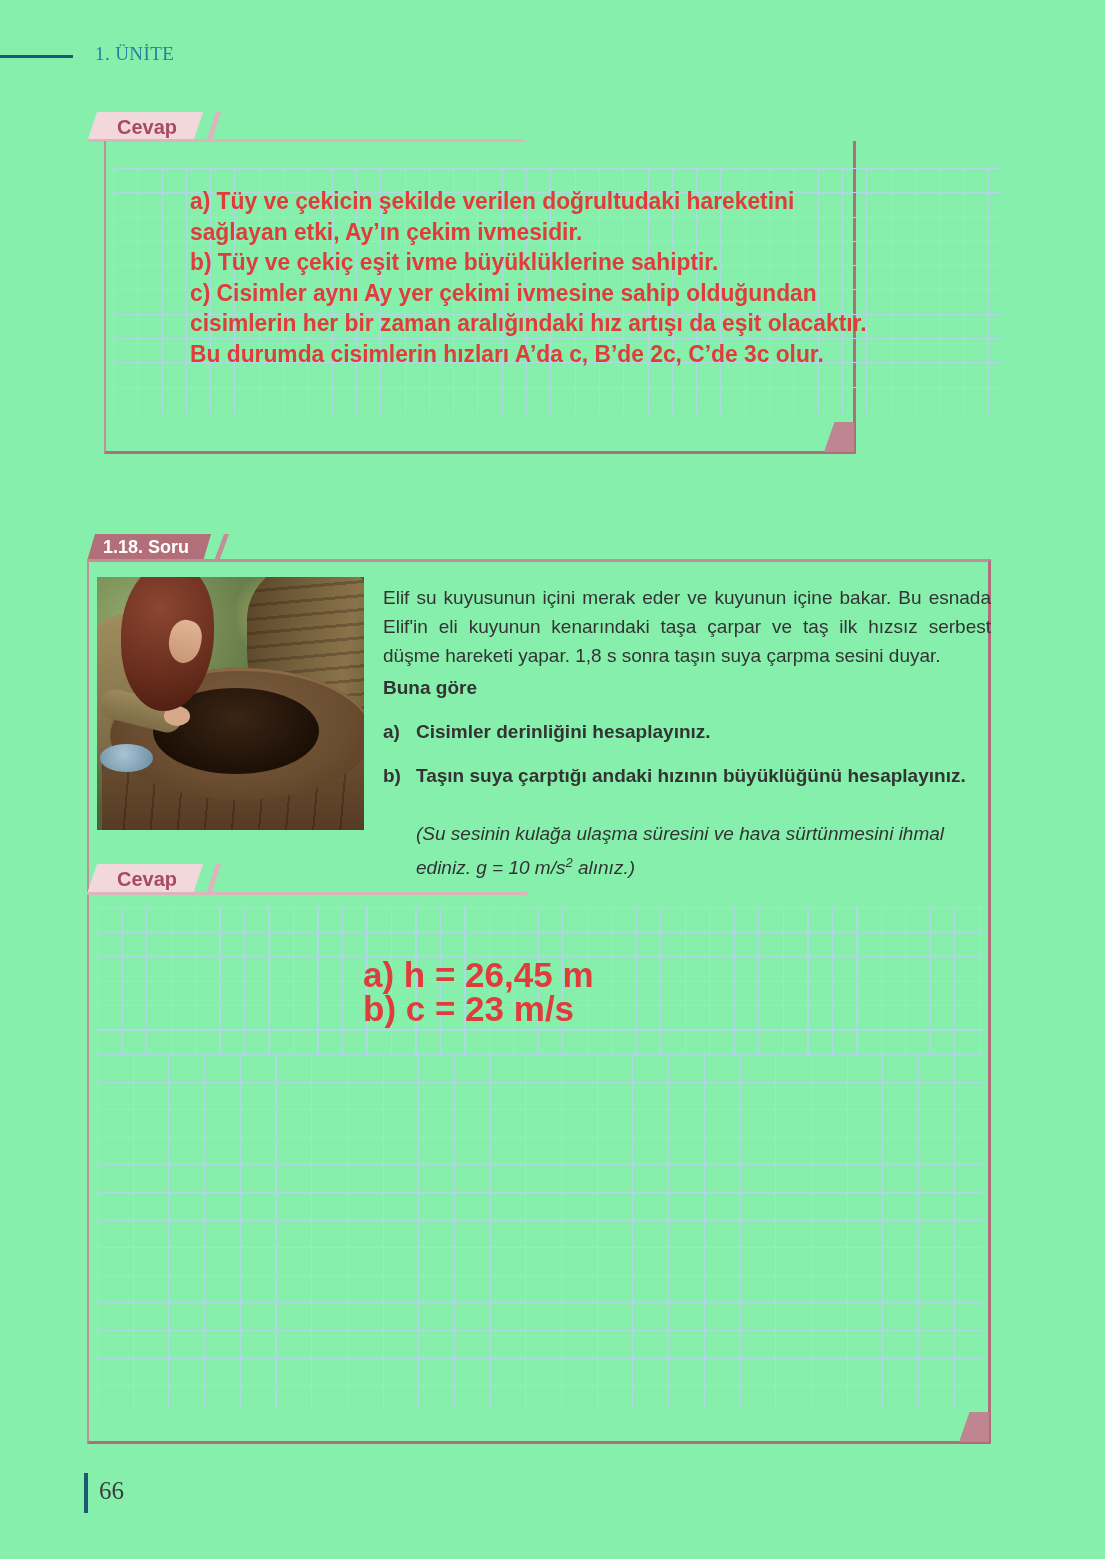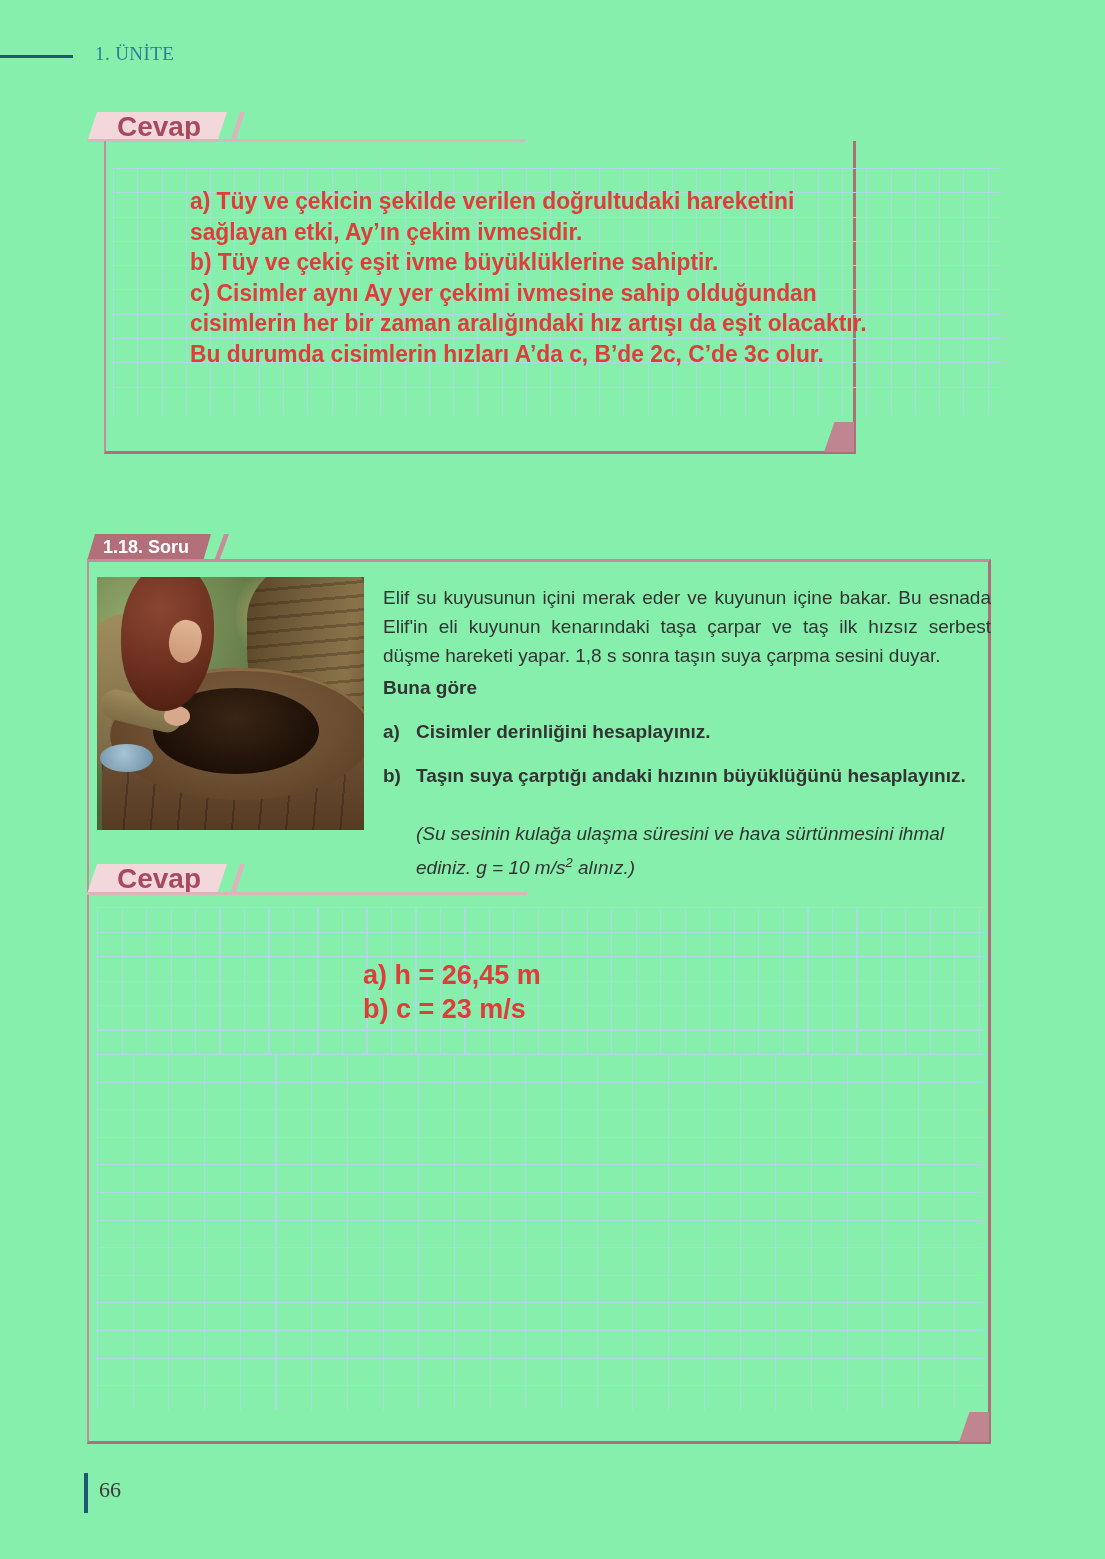--- a/index.html
+++ b/index.html
@@ -6,21 +6,21 @@
   .page{position:relative;width:1105px;height:1559px;background:#86efac;overflow:hidden;
         font-family:"Liberation Sans",sans-serif;padding-left:32px;}
 
   
   .unit-rule{position:absolute;left:0;top:55px;width:73px;height:2.5px;background:var(--teal-rule,#1c5a74);}
   .unit-title{position:absolute;left:95px;top:43px;font-family:"Liberation Serif",serif;
               font-size:19px;letter-spacing:.4px;color:var(--teal,#2b7d9d);}
 
   
   .tab{position:absolute;display:flex;align-items:flex-start;}
-  .tab-body{height:30px;line-height:30px;padding:0 26px 0 30px;font-weight:bold;font-size:28px;
+  .tab-body{height:30px;line-height:30px;padding:0 26px 0 30px;font-weight:bold;font-size:20px;
             color:var(--label-text,#a84a5e);background:var(--label-fill,#f2d8db);
             clip-path:polygon(10px 0,100% 0,calc(100% - 10px) 100%,0 100%);}
   .tab-stripe{width:15px;height:30px;margin-left:3px;background:var(--underline,#dcb4bb);
             clip-path:polygon(10px 0,15px 0,5px 100%,0 100%);}
   .tab.soru .tab-body{height:27px;line-height:27px;font-size:18px;padding:0 22px 0 16px;
             color:var(--soru-text,#fff);background:var(--soru-fill,#b26e79);
             clip-path:polygon(8px 0,100% 0,calc(100% - 8px) 100%,0 100%);}
   .tab.soru .tab-stripe{height:27px;background:var(--border-rose,#c48d98);}
   .tab-underline{position:absolute;height:3px;background:var(--underline,#dcb4bb);}
 
@@ -89,27 +89,27 @@
   
   .grid2{position:absolute;left:8px;top:345px;width:886px;height:503px;}
   .grid2a{width:100%;height:147px;
         background:
           repeating-linear-gradient(to bottom,var(--grid-line,#aed9e4) 0 1px,transparent 1px 24.5px),
           repeating-linear-gradient(to right,var(--grid-line,#aed9e4) 0 1px,transparent 1px 24.5px);}
   .grid2b{width:100%;height:356px;
         background:
           repeating-linear-gradient(to bottom,var(--grid-line,#aed9e4) 0 1px,transparent 1px 27.6px),
           repeating-linear-gradient(to right,var(--grid-line,#aed9e4) 0 1px,transparent 1px 35.7px);}
-  .grid2-answers{position:absolute;left:266px;top:51px;font-size:27px;font-weight:bold;
+  .grid2-answers{position:absolute;left:266px;top:51px;font-size:35px;font-weight:bold;
         color:var(--red-text,#e03c3c);line-height:34px;white-space:nowrap;}
 
   
   .page-num-rule{position:absolute;left:84px;top:1473px;width:3.5px;height:40px;background:var(--teal-rule,#1c5a74);}
   .page-num{position:absolute;left:99px;top:1477px;font-family:"Liberation Serif",serif;
-        font-size:22px;color:#3c3c3c;}
+        font-size:25px;color:#3c3c3c;}
 </style>
 </head>
 <body>
 
 <div class="page">
 
   <div class="unit-rule"></div>
   <div class="unit-title">1. ÜNİTE</div>
 
   <div class="tab" style="left:87px;top:112px;">

